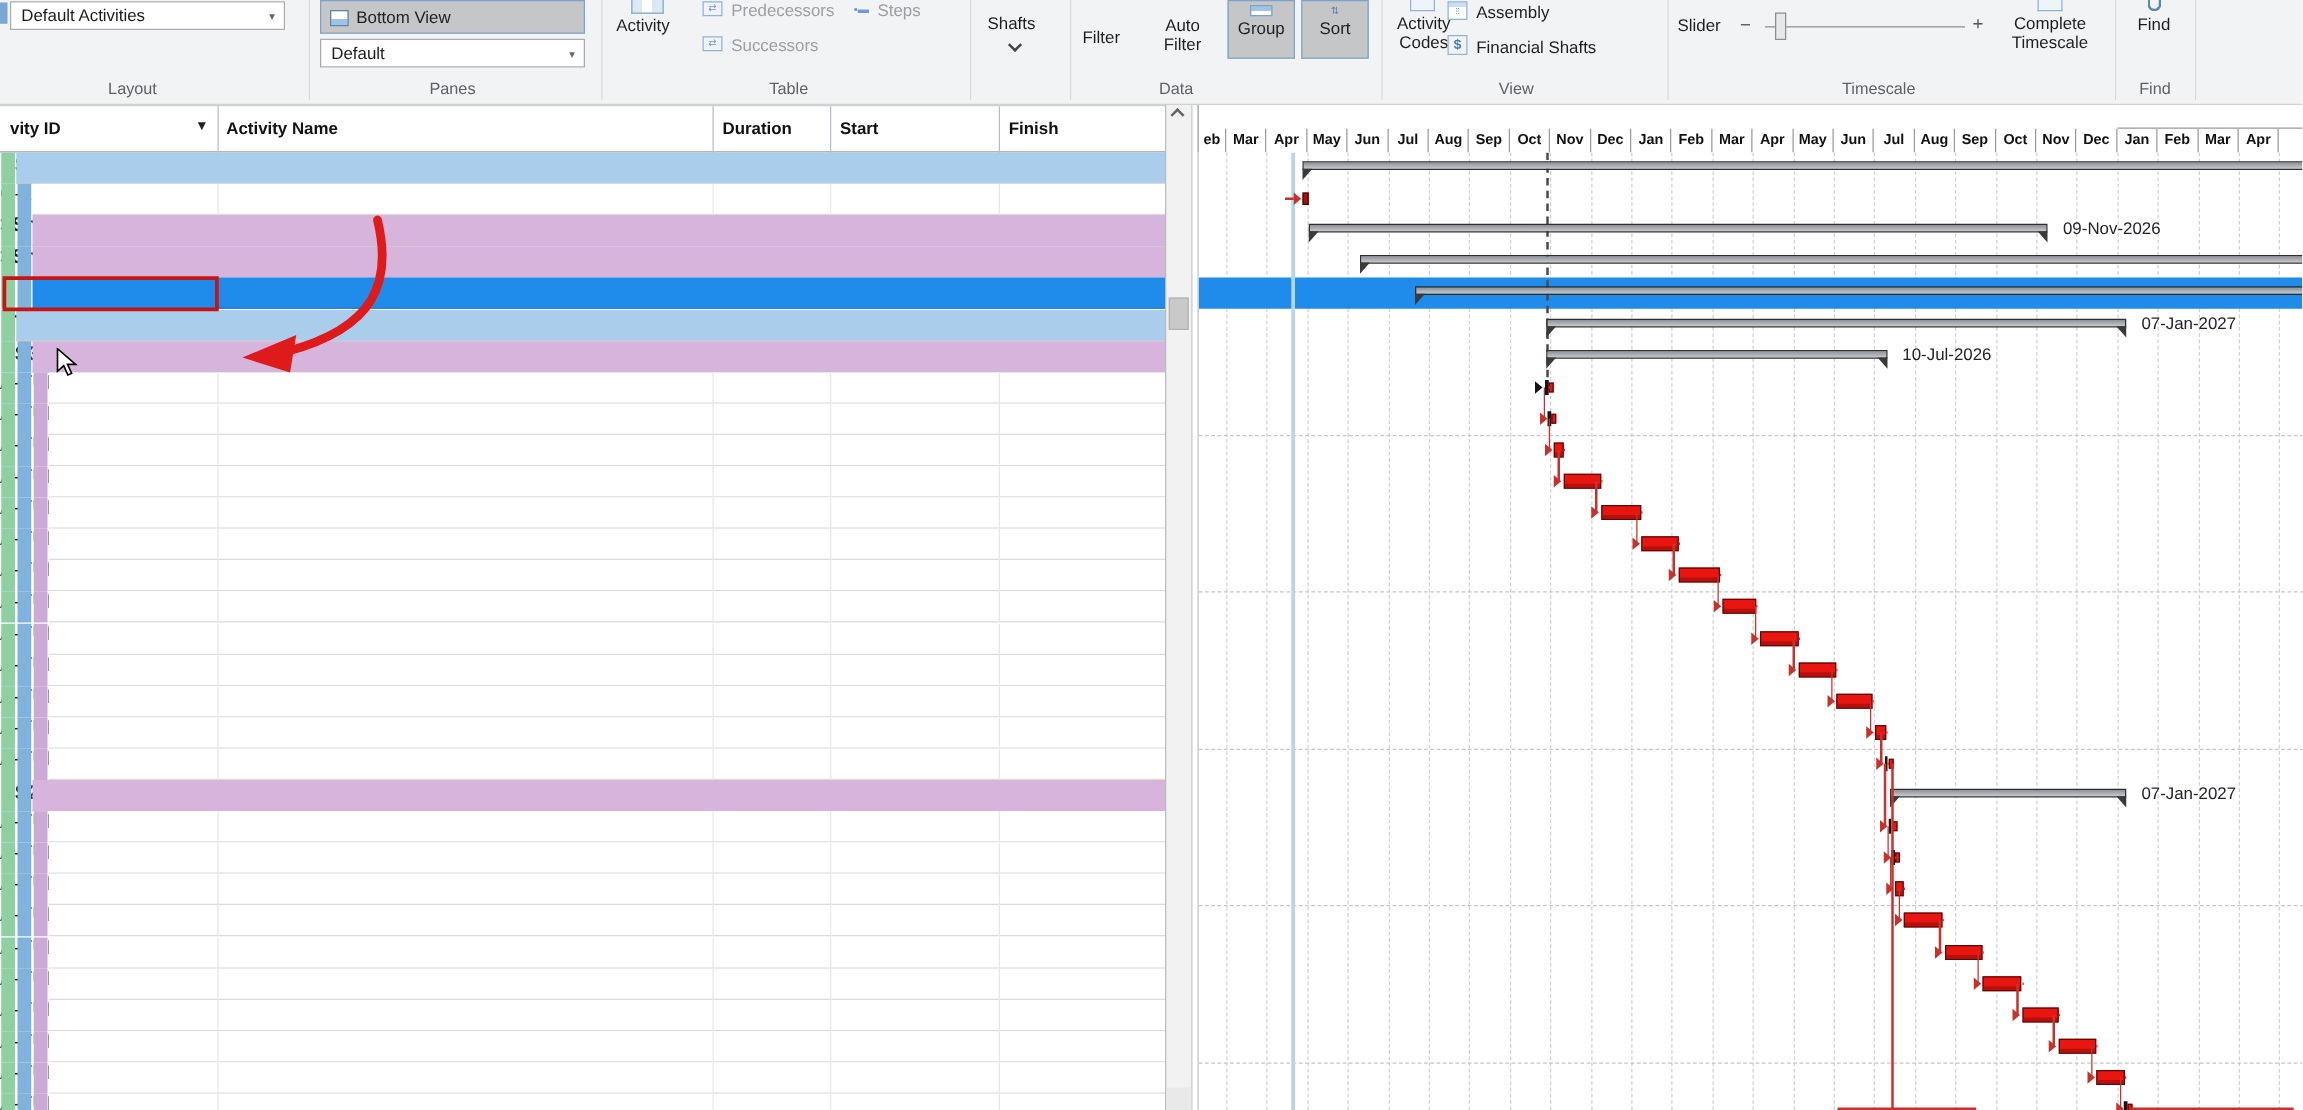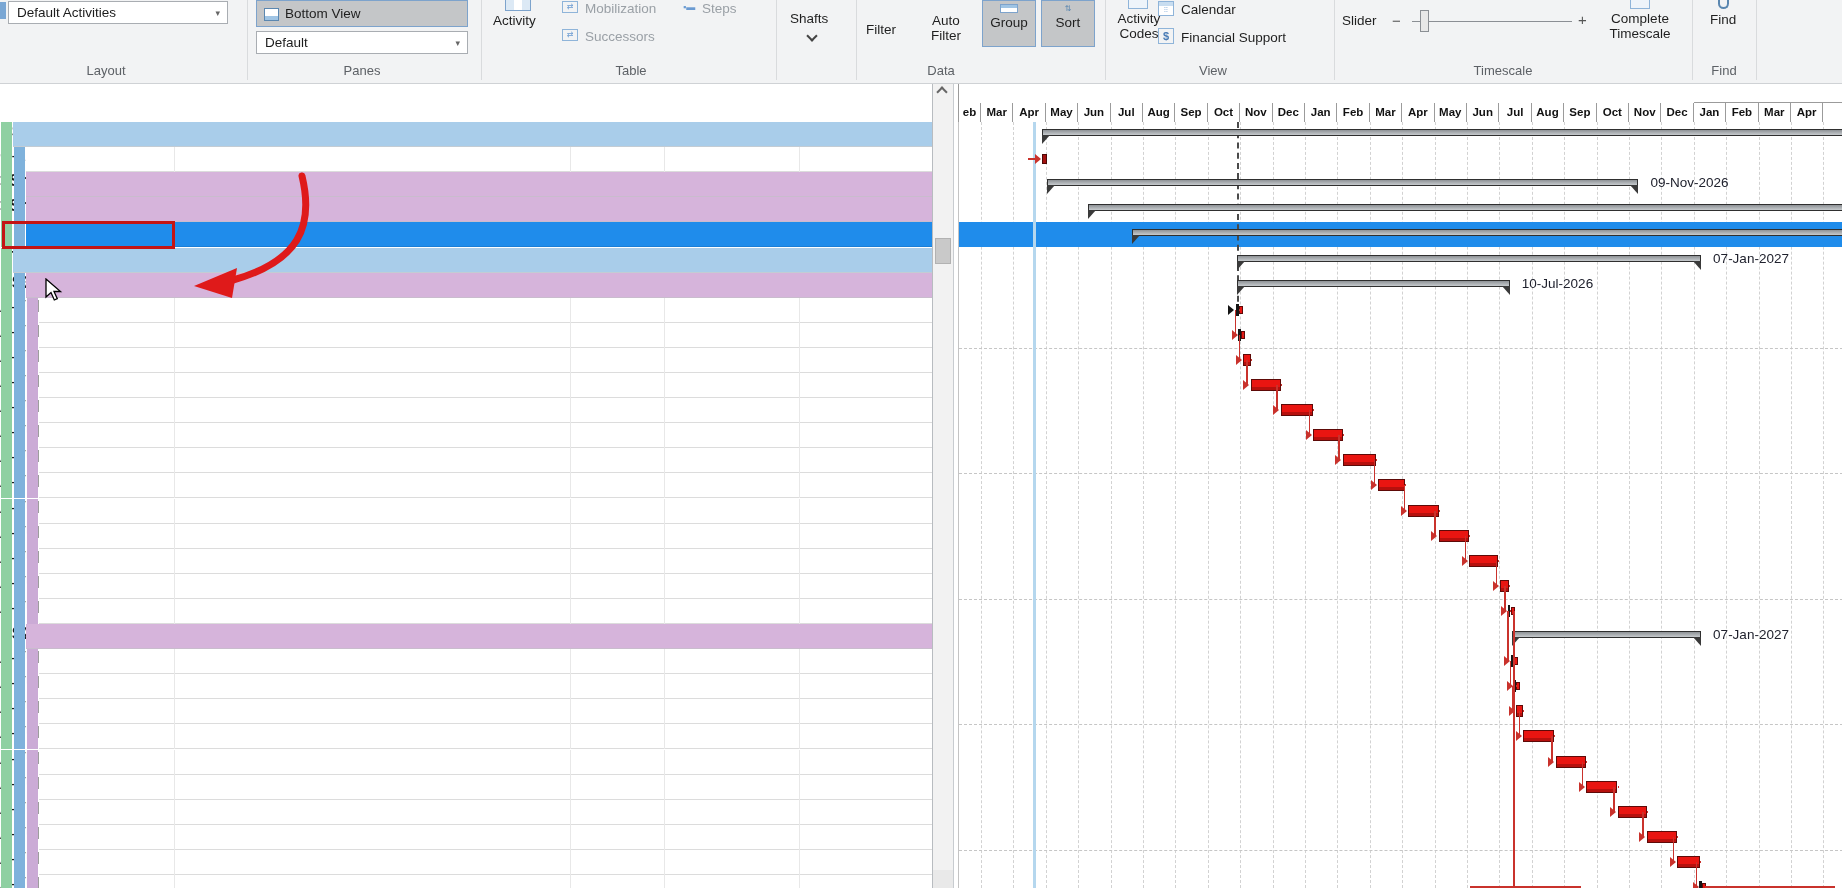--- a/index.html
+++ b/index.html
@@ -60,21 +60,21 @@
       <span>Default</span>
       <span class="car">▾</span>
     </div>
     <div class="grplabel" style="left:362px;">Panes</div>
     <div class="vsep" style="left:481px;"></div>
 
     <div class="abs" style="left:505px;top:0;width:26px;height:11px;border:1px solid #7da3cc;border-top:none;background:linear-gradient(90deg,#dce9f5 33%,#fff 33%,#fff 66%,#dce9f5 66%);"></div>
     <div class="rbtn" style="left:493px;top:13px;"><span>Activity</span></div>
 
     <span class="icon-box abs" style="left:562px;top:1px;width:16px;height:12px;border:1px solid #8fb4d9;color:#6b9bd2;font-size:8px;line-height:10px;text-align:center;">⇄</span>
-    <div class="rbtn gray" style="left:585px;top:1px;"><span>Mobilization</span></div>
+    <div class="rbtn gray" style="left:585px;top:1px;"><span>Predecessors</span></div>
     <span class="icon-box abs" style="left:683px;top:1px;width:14px;height:12px;color:#6b9bd2;font-size:9px;line-height:12px;">▪▬</span>
     <div class="rbtn gray" style="left:702px;top:1px;"><span>Steps</span></div>
     <span class="icon-box abs" style="left:562px;top:29px;width:16px;height:12px;border:1px solid #8fb4d9;color:#6b9bd2;font-size:8px;line-height:10px;text-align:center;">⇄</span>
     <div class="rbtn gray" style="left:585px;top:29px;"><span>Successors</span></div>
     <div class="grplabel" style="left:631px;">Table</div>
     <div class="vsep" style="left:776px;"></div>
 
     <div class="rbtn" style="left:790px;top:11px;"><span>Shafts</span></div>
     <div class="abs" style="left:808px;top:32px;width:8px;height:8px;border-right:2px solid #444;border-bottom:2px solid #444;transform:rotate(45deg);"></div>
     <div class="vsep" style="left:856px;"></div>
@@ -93,23 +93,23 @@
     </div>
     <div class="grplabel" style="left:941px;">Data</div>
     <div class="vsep" style="left:1105px;"></div>
 
     <div class="abs" style="left:1128px;top:0;width:20px;height:9px;border:1px solid #8fb4d9;border-top:none;background:#eef4fa;"></div>
     <div class="rbtn" style="left:1112px;top:11px;text-align:center;width:54px;">
       <div>Activity</div>
       <div>Codes</div>
     </div>
     <span class="icon-box abs" style="left:1158px;top:1px;width:16px;height:15px;border:1px solid #8fb4d9;background:linear-gradient(#c8ddf0 4px,#fff 4px);color:#6b9bd2;font-size:7px;text-align:center;line-height:16px;">⁝⁝</span>
-    <div class="rbtn" style="left:1181px;top:2px;"><span>Calendar</span></div>
+    <div class="rbtn" style="left:1181px;top:2px;"><span>Assembly</span></div>
     <span class="icon-box abs" style="left:1158px;top:28px;width:16px;height:16px;border:1px solid #8fb4d9;color:#4a7cb5;font-size:11px;font-weight:bold;text-align:center;line-height:15px;">$</span>
-    <div class="rbtn" style="left:1181px;top:30px;"><span>Financial Support</span></div>
+    <div class="rbtn" style="left:1181px;top:30px;"><span>Financial Shafts</span></div>
     <div class="grplabel" style="left:1213px;">View</div>
     <div class="vsep" style="left:1334px;"></div>
 
     <div class="rbtn" style="left:1342px;top:13px;"><span>Slider</span></div>
     <div class="rbtn" style="left:1392px;top:12px;font-size:15px;color:#555;"><span>−</span></div>
     <div class="abs" style="left:1412px;top:21px;width:160px;height:1px;background:#8b8f94;"></div>
     <div class="abs" style="left:1420px;top:10px;width:9px;height:22px;background:#e8e8e8;border:1px solid #8b8f94;"></div>
     <div class="rbtn" style="left:1578px;top:11px;font-size:15px;color:#555;"><span>+</span></div>
     <div class="grplabel" style="left:1503px;">Timescale</div>
     <div class="abs" style="left:1630px;top:0;width:20px;height:9px;border:1px solid #8fb4d9;border-top:none;background:#eef4fa;"></div>
@@ -117,20 +117,32 @@
       <div>Complete</div>
       <div>Timescale</div>
     </div>
     <div class="vsep" style="left:1692px;"></div>
     <div class="abs" style="left:1718px;top:0;width:11px;height:9px;border:2px solid #5b87b0;border-top:none;border-radius:0 0 7px 7px;"></div>
     <div class="rbtn" style="left:1710px;top:12px;"><span>Find</span></div>
     <div class="grplabel" style="left:1724px;">Find</div>
     <div class="vsep" style="left:1756px;"></div>
   </div>
 
+  <div id="thead">
+    <span class="hcell" style="left:8px;">vity ID</span>
+    <span class="hcell" style="left:156px;font-size:11px;color:#222;">▼</span>
+    <span class="hcell" style="left:181px;">Activity Name</span>
+    <span class="hcell" style="left:578px;">Duration</span>
+    <span class="hcell" style="left:672px;">Start</span>
+    <span class="hcell" style="left:807px;">Finish</span>
+    <div class="hdiv" style="left:174px;"></div>
+    <div class="hdiv" style="left:570px;"></div>
+    <div class="hdiv" style="left:664px;"></div>
+    <div class="hdiv" style="left:799px;"></div>
+  </div>
 
   <div id="trows">
       <div style="position: absolute; left: 0px; top: 0px; width: 932px; height: 25px;"><div style="position: absolute; left: 1px; top: 0px; width: 11px; height: 25px; background: rgb(143, 208, 162);"></div><div style="position: absolute; left: 13px; top: 0px; right: 0px; height: 25px; background: rgb(169, 205, 234); border-bottom: 1px solid rgb(195, 204, 212);"></div><span style="left: 17px; color: rgb(28, 28, 28); font-weight: bold;">∨</span><span style="left: 31px; color: rgb(28, 28, 28); font-weight: bold;">Shafts</span><span style="left: 578px; color: rgb(28, 28, 28); font-weight: bold;">578d</span><span style="left: 672px; color: rgb(28, 28, 28); font-weight: bold;">28-Apr-2025</span><span style="left: 807px; color: rgb(28, 28, 28); font-weight: bold;">16-Aug-2027</span></div>
       <div style="position: absolute; left: 0px; top: 25px; width: 932px; height: 25px;"><div style="position: absolute; left: 1px; top: 0px; width: 11px; height: 25px; background: rgb(143, 208, 162);"></div><div style="position: absolute; left: 14px; top: 0px; width: 11px; height: 25px; background: rgb(127, 178, 220);"></div><div style="position: absolute; left: 26px; top: 0px; right: 0px; height: 25px; background: rgb(255, 255, 255); border-bottom: 1px solid rgb(220, 220, 220);"></div><span style="left: 55px; color: rgb(28, 28, 28);">C-1010</span><span style="left: 181px; color: rgb(28, 28, 28);">General Mobilization</span><div style="position: absolute; left: 174px; top: 0px; width: 1px; height: 25px; background: rgb(232, 232, 232);"></div><div style="position: absolute; left: 570px; top: 0px; width: 1px; height: 25px; background: rgb(232, 232, 232);"></div><div style="position: absolute; left: 664px; top: 0px; width: 1px; height: 25px; background: rgb(232, 232, 232);"></div><div style="position: absolute; left: 799px; top: 0px; width: 1px; height: 25px; background: rgb(232, 232, 232);"></div><span style="left: 578px; color: rgb(28, 28, 28);">4d</span><span style="left: 672px; color: rgb(28, 28, 28);">28-Apr-2025</span><span style="left: 807px; color: rgb(28, 28, 28);">01-May-2025</span></div>
       <div style="position: absolute; left: 0px; top: 50px; width: 932px; height: 25px;"><div style="position: absolute; left: 1px; top: 0px; width: 11px; height: 25px; background: rgb(143, 208, 162);"></div><div style="position: absolute; left: 14px; top: 0px; width: 11px; height: 25px; background: rgb(127, 178, 220);"></div><div style="position: absolute; left: 26px; top: 0px; right: 0px; height: 25px; background: rgb(214, 180, 219); border-bottom: 1px solid rgb(201, 188, 205);"></div><span style="left: 30px; color: rgb(28, 28, 28); font-weight: bold;">&gt;</span><span style="left: 44px; color: rgb(28, 28, 28); font-weight: bold;">Shaft S3 - Main &amp; Harlow</span><span style="left: 578px; color: rgb(28, 28, 28); font-weight: bold;">382d</span><span style="left: 672px; color: rgb(28, 28, 28); font-weight: bold;">02-May-2025</span><span style="left: 807px; color: rgb(28, 28, 28); font-weight: bold;">09-Nov-2026</span></div>
       <div style="position: absolute; left: 0px; top: 75px; width: 932px; height: 25px;"><div style="position: absolute; left: 1px; top: 0px; width: 11px; height: 25px; background: rgb(143, 208, 162);"></div><div style="position: absolute; left: 14px; top: 0px; width: 11px; height: 25px; background: rgb(127, 178, 220);"></div><div style="position: absolute; left: 26px; top: 0px; right: 0px; height: 25px; background: rgb(214, 180, 219); border-bottom: 1px solid rgb(201, 188, 205);"></div><span style="left: 30px; color: rgb(28, 28, 28); font-weight: bold;">&gt;</span><span style="left: 44px; color: rgb(28, 28, 28); font-weight: bold;">Shaft S2 - Main &amp; Central</span><span style="left: 578px; color: rgb(28, 28, 28); font-weight: bold;">548d</span><span style="left: 672px; color: rgb(28, 28, 28); font-weight: bold;">10-Jun-2025</span><span style="left: 807px; color: rgb(28, 28, 28); font-weight: bold;">16-Aug-2027</span></div>
       <div style="position: absolute; left: 0px; top: 100px; width: 932px; height: 25px;"><div style="position: absolute; left: 1px; top: 0px; width: 11px; height: 25px; background: rgb(143, 208, 162);"></div><div style="position: absolute; left: 14px; top: 0px; width: 11px; height: 25px; background: rgb(127, 178, 220);"></div><div style="position: absolute; left: 26px; top: 0px; right: 0px; height: 25px; background: rgb(31, 140, 235); border-bottom: 1px solid rgb(26, 126, 214);"></div><span style="left: 30px; color: rgb(255, 255, 255); font-weight: bold;">&gt;</span><span style="left: 44px; color: rgb(255, 255, 255); font-weight: bold;">Shaft S1 - Main &amp; Novick</span><span style="left: 578px; color: rgb(255, 255, 255); font-weight: bold;">520d</span><span style="left: 672px; color: rgb(255, 255, 255); font-weight: bold;">21-Jul-2025</span><span style="left: 807px; color: rgb(255, 255, 255); font-weight: bold;">16-Aug-2027</span></div>
       <div style="position: absolute; left: 0px; top: 126px; width: 932px; height: 25px;"><div style="position: absolute; left: 1px; top: 0px; width: 11px; height: 25px; background: rgb(143, 208, 162);"></div><div style="position: absolute; left: 13px; top: 0px; right: 0px; height: 25px; background: rgb(169, 205, 234); border-bottom: 1px solid rgb(195, 204, 212);"></div><span style="left: 17px; color: rgb(28, 28, 28); font-weight: bold;">∨</span><span style="left: 31px; color: rgb(28, 28, 28); font-weight: bold;">Tunneling</span><span style="left: 578px; color: rgb(28, 28, 28); font-weight: bold;">299d</span><span style="left: 672px; color: rgb(28, 28, 28); font-weight: bold;">29-Oct-2025</span><span style="left: 807px; color: rgb(28, 28, 28); font-weight: bold;">07-Jan-2027</span></div>
       <div style="position: absolute; left: 0px; top: 151px; width: 932px; height: 25px;"><div style="position: absolute; left: 1px; top: 0px; width: 11px; height: 25px; background: rgb(143, 208, 162);"></div><div style="position: absolute; left: 14px; top: 0px; width: 11px; height: 25px; background: rgb(127, 178, 220);"></div><div style="position: absolute; left: 26px; top: 0px; right: 0px; height: 25px; background: rgb(214, 180, 219); border-bottom: 1px solid rgb(201, 188, 205);"></div><span style="left: 30px; color: rgb(28, 28, 28); font-weight: bold;">∨</span><span style="left: 44px; color: rgb(28, 28, 28); font-weight: bold;">S3 to S2</span><span style="left: 578px; color: rgb(28, 28, 28); font-weight: bold;">176d</span><span style="left: 672px; color: rgb(28, 28, 28); font-weight: bold;">29-Oct-2025</span><span style="left: 807px; color: rgb(28, 28, 28); font-weight: bold;">10-Jul-2026</span></div>
       <div style="position: absolute; left: 0px; top: 176px; width: 932px; height: 25px;"><div style="position: absolute; left: 1px; top: 0px; width: 11px; height: 25px; background: rgb(143, 208, 162);"></div><div style="position: absolute; left: 14px; top: 0px; width: 11px; height: 25px; background: rgb(127, 178, 220);"></div><div style="position: absolute; left: 27px; top: 0px; width: 11px; height: 25px; background: rgb(203, 171, 214);"></div><div style="position: absolute; left: 39px; top: 0px; right: 0px; height: 25px; background: rgb(255, 255, 255); border-bottom: 1px solid rgb(220, 220, 220);"></div><span style="left: 53px; color: rgb(28, 28, 28);">A-TUN-1100</span><span style="left: 181px; color: rgb(28, 28, 28);">Prepare Launch Pad</span><div style="position: absolute; left: 174px; top: 0px; width: 1px; height: 25px; background: rgb(232, 232, 232);"></div><div style="position: absolute; left: 570px; top: 0px; width: 1px; height: 25px; background: rgb(232, 232, 232);"></div><div style="position: absolute; left: 664px; top: 0px; width: 1px; height: 25px; background: rgb(232, 232, 232);"></div><div style="position: absolute; left: 799px; top: 0px; width: 1px; height: 25px; background: rgb(232, 232, 232);"></div><span style="left: 578px; color: rgb(28, 28, 28);">2d</span><span style="left: 672px; color: rgb(28, 28, 28);">29-Oct-2025</span><span style="left: 807px; color: rgb(28, 28, 28);">30-Oct-2025</span></div>

